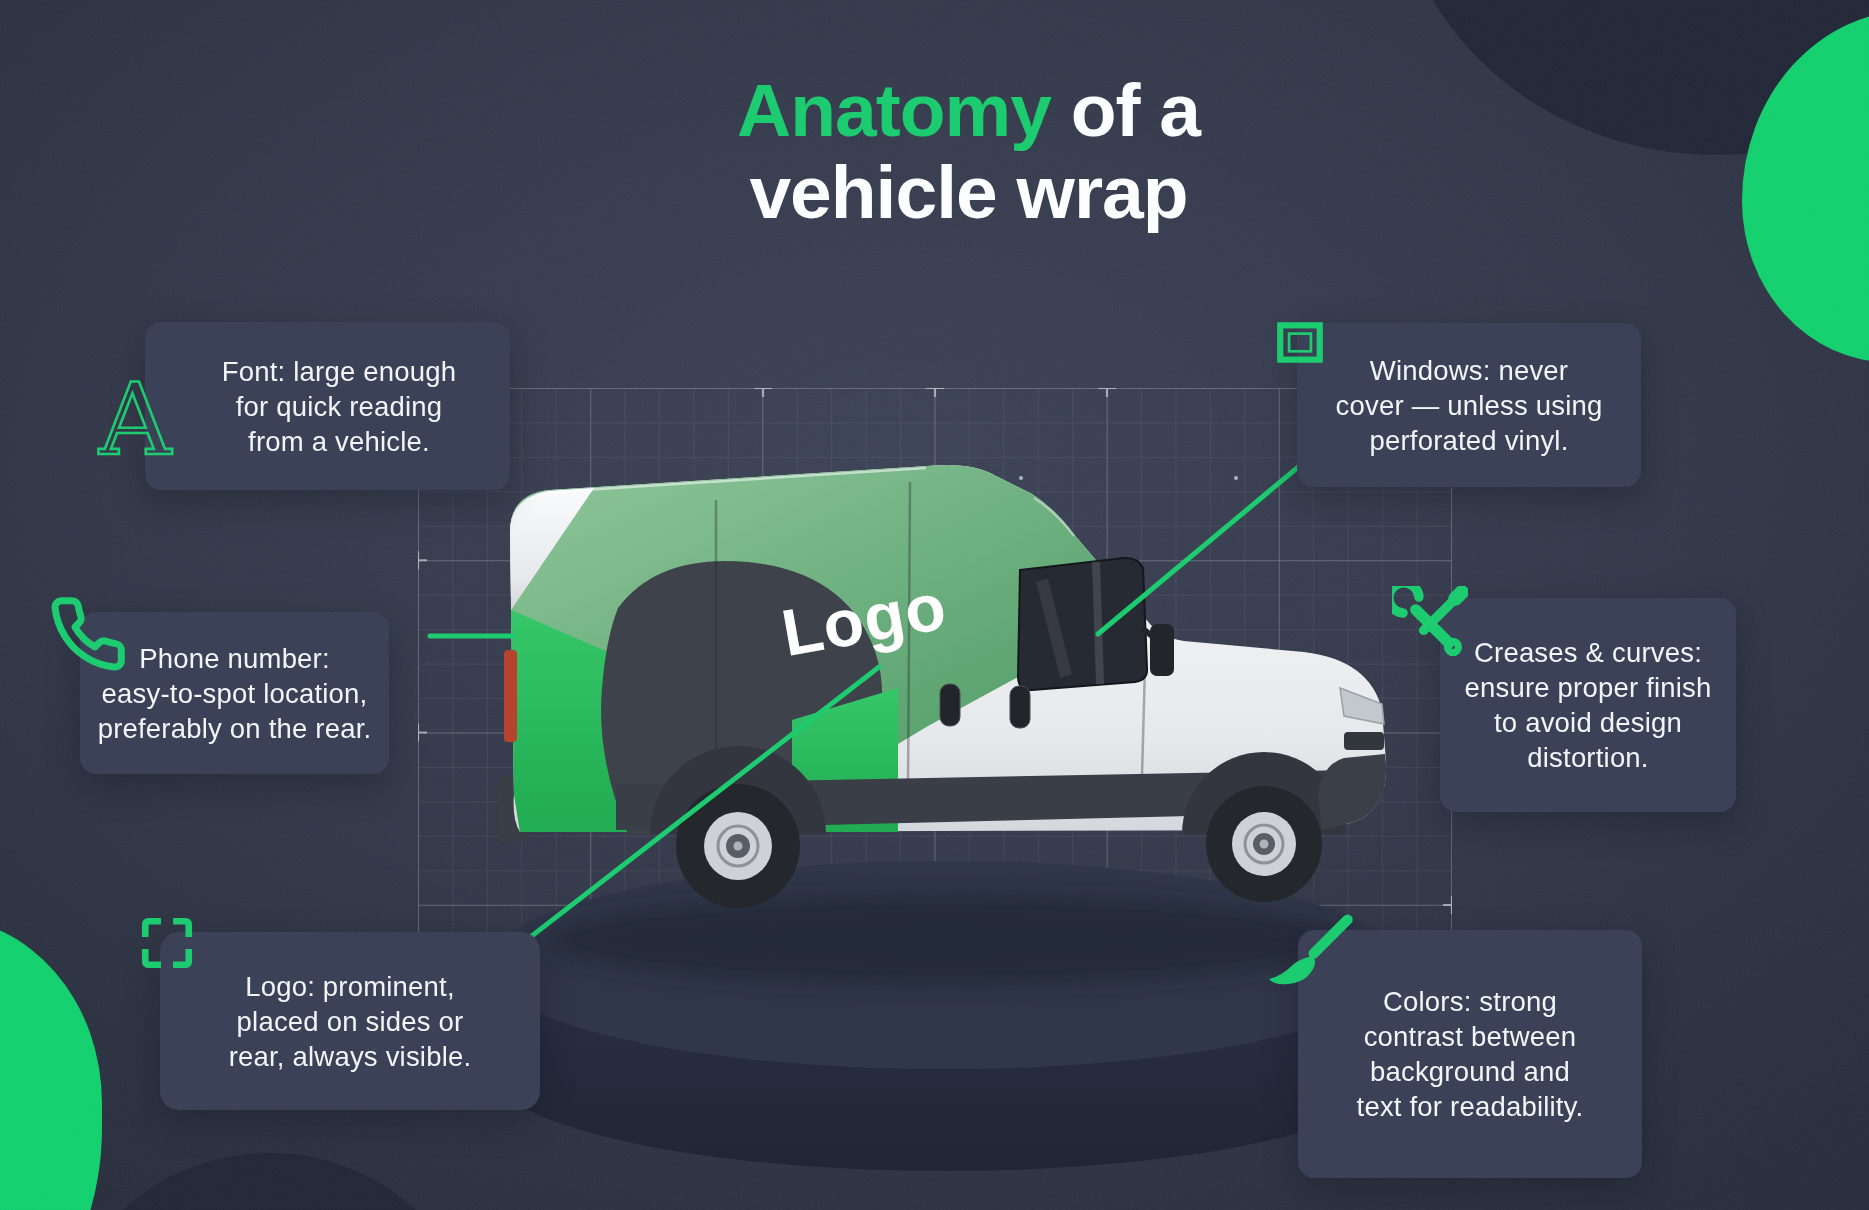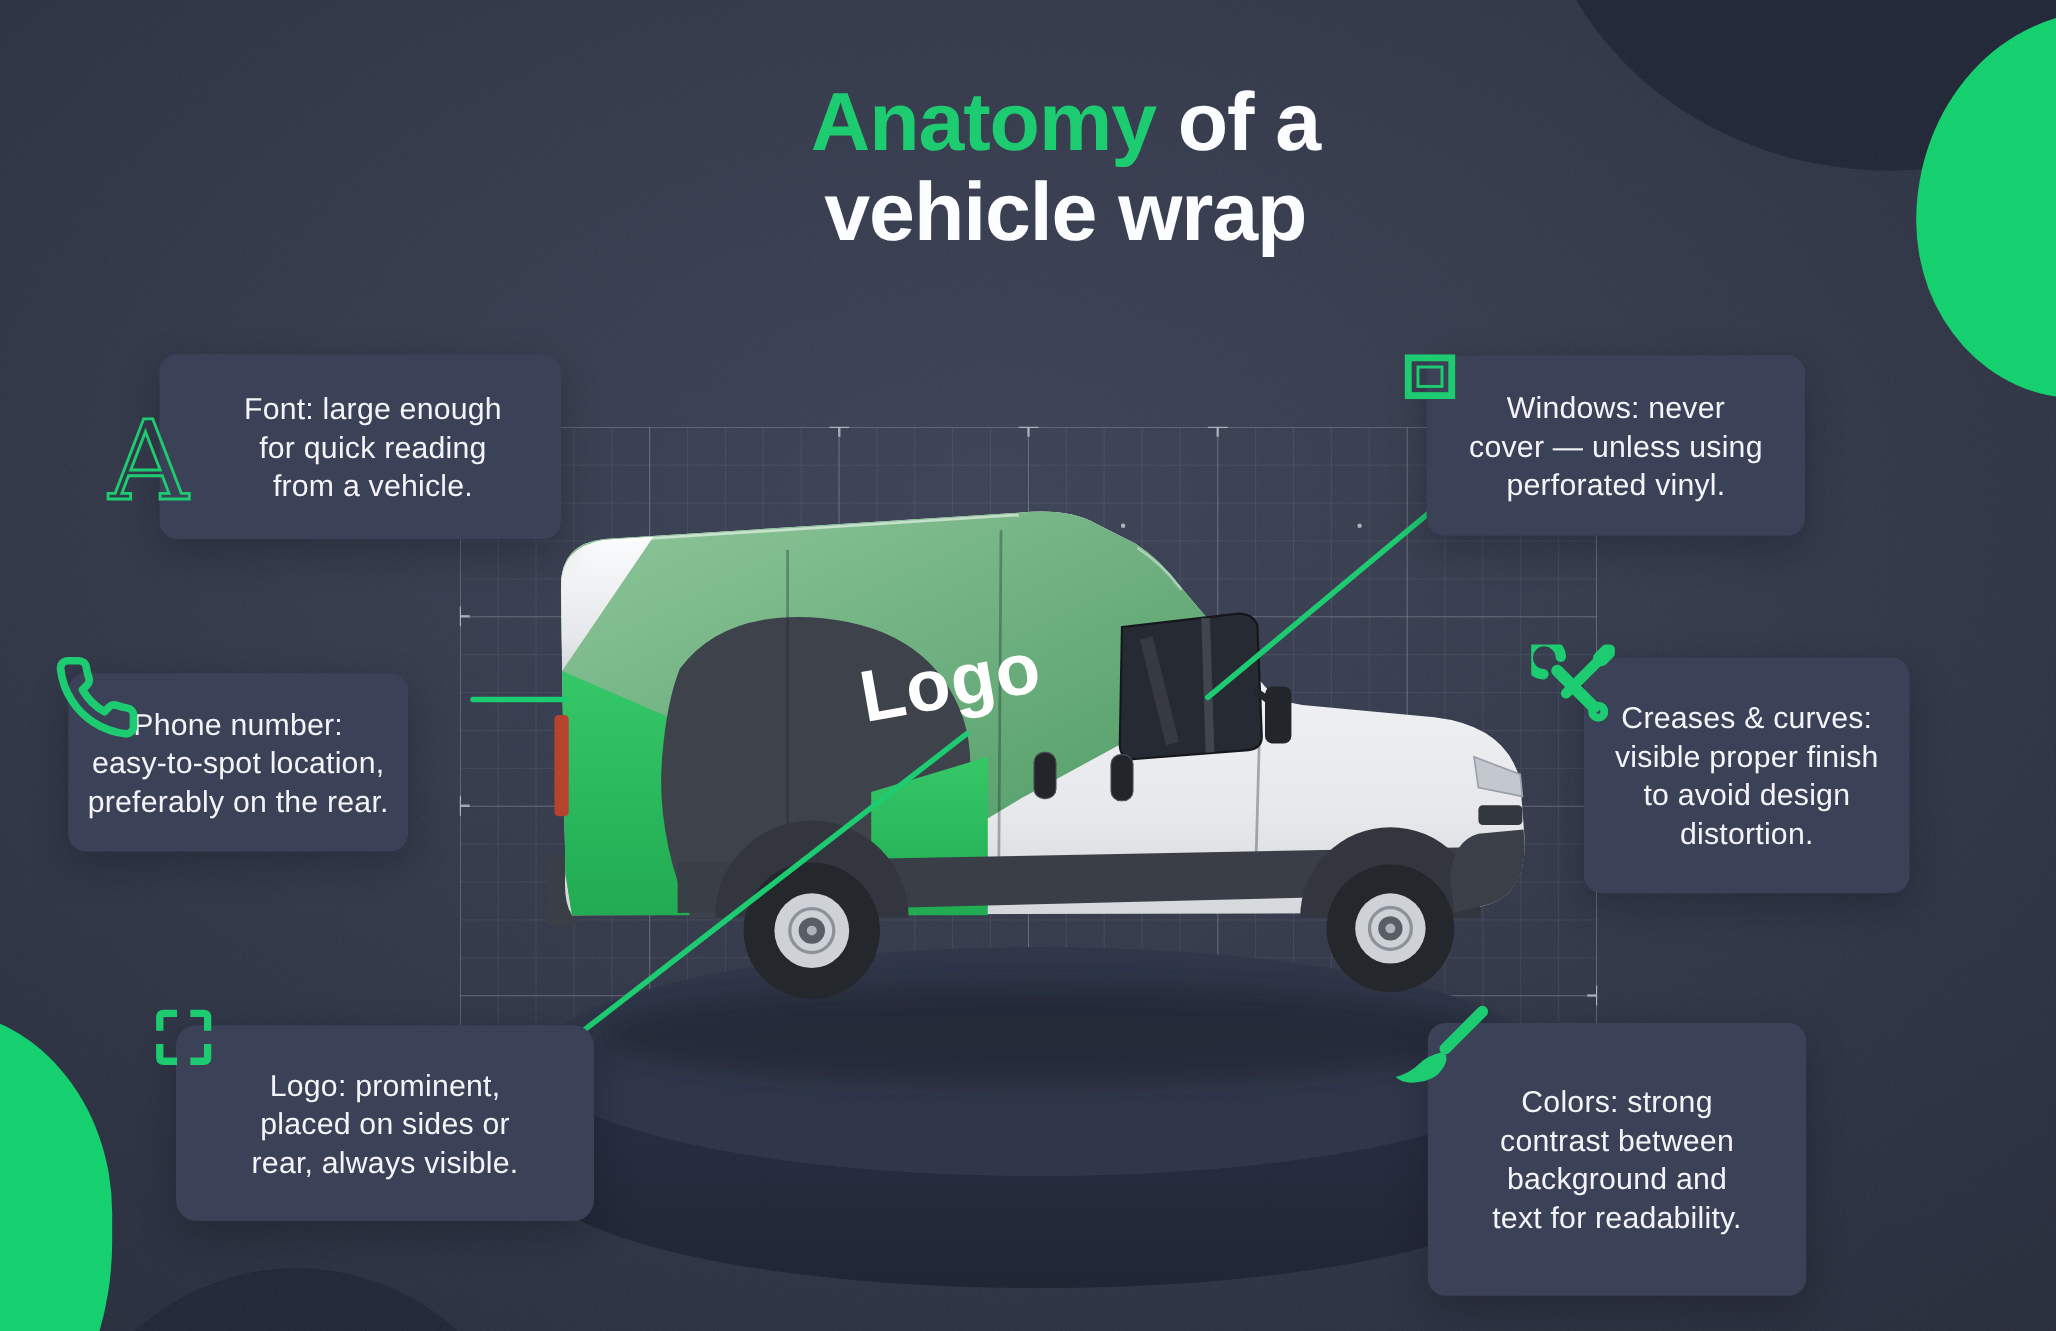--- a/index.html
+++ b/index.html
@@ -19,21 +19,21 @@
   
   .title{position:absolute;top:70px;left:0;width:100%;text-align:center;padding-left:68px;box-sizing:border-box;
          font-weight:800;font-size:75px;line-height:1.09;color:#fcfdfe;letter-spacing:-1px;}
   .title .accent{color:#1dcb70;}
   
   .callout{position:absolute;background:#3b4156;border-radius:16px;
            display:flex;flex-direction:column;justify-content:center;align-items:center;
            text-align:center;color:#f3f4f7;box-shadow:0 12px 34px rgba(10,13,22,.28);}
   .callout .cl{display:block;font-size:27.5px;line-height:35px;letter-spacing:.2px;font-weight:400;}
   #box-font{left:145px;top:322px;width:342px;height:168px;padding-left:23px;}
-  #box-phone{left:62px;top:612px;width:309px;height:162px;}
+  #box-phone{left:80px;top:612px;width:309px;height:162px;}
   #box-logo{left:160px;top:932px;width:380px;height:178px;border-radius:19px;}
   #box-windows{left:1297px;top:323px;width:344px;height:164px;}
   #box-creases{left:1440px;top:598px;width:296px;height:214px;}
   #box-colors{left:1298px;top:930px;width:344px;height:248px;}
   .icon{position:absolute;pointer-events:none;}
   svg text{user-select:none;}
 </style>
 </head>
 <body>
 
@@ -220,21 +220,21 @@
     <span class="cl">cover — unless using</span>
     <span class="cl">perforated vinyl.</span>
   </div>
   <svg class="icon" style="left:1274px;top:318px;" width="52" height="50" viewBox="0 0 50 48">
     <rect x="6" y="7" width="38" height="33" fill="none" stroke="#1dcb70" stroke-width="6"></rect>
     <rect x="14.5" y="15" width="21" height="17" fill="none" stroke="#1dcb70" stroke-width="2.6"></rect>
   </svg>
 
   <div class="callout" id="box-creases">
     <span class="cl">Creases &amp; curves:</span>
-    <span class="cl">visible proper finish</span>
+    <span class="cl">ensure proper finish</span>
     <span class="cl">to avoid design</span>
     <span class="cl">distortion.</span>
   </div>
   <svg class="icon" style="left:1392px;top:586px;" width="76" height="76" viewBox="0 0 48 48">
     <g stroke="#1dcb70" fill="none" stroke-linecap="round" stroke-linejoin="round">
       <path d="M40 8 L20 28" stroke-width="6"></path>
       <path d="M44 4 L40 8" stroke-width="9"></path>
       <path d="M7 17 A9.5 9.5 0 1 1 17 7" stroke-width="6"></path>
       <path d="M15 15 L36 36" stroke-width="7"></path>
       <circle cx="38.5" cy="38.5" r="3.5" stroke-width="4.5"></circle>

